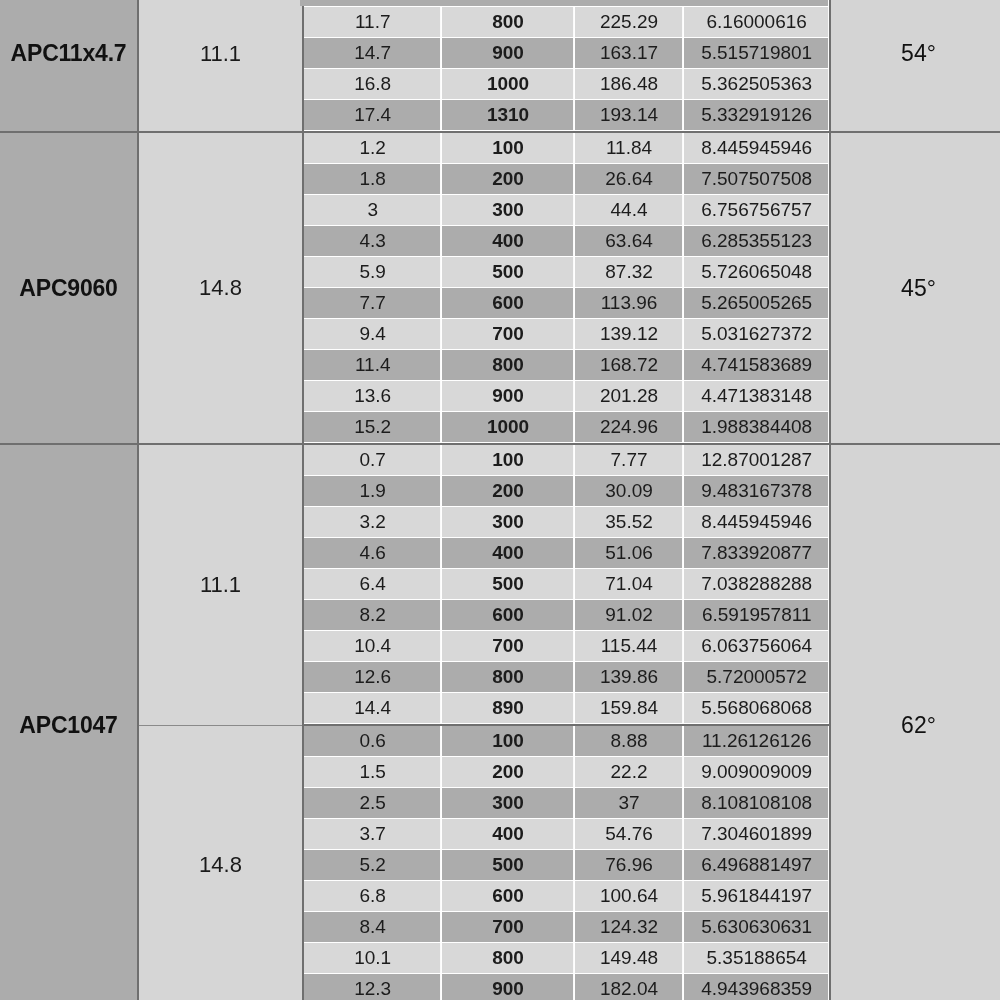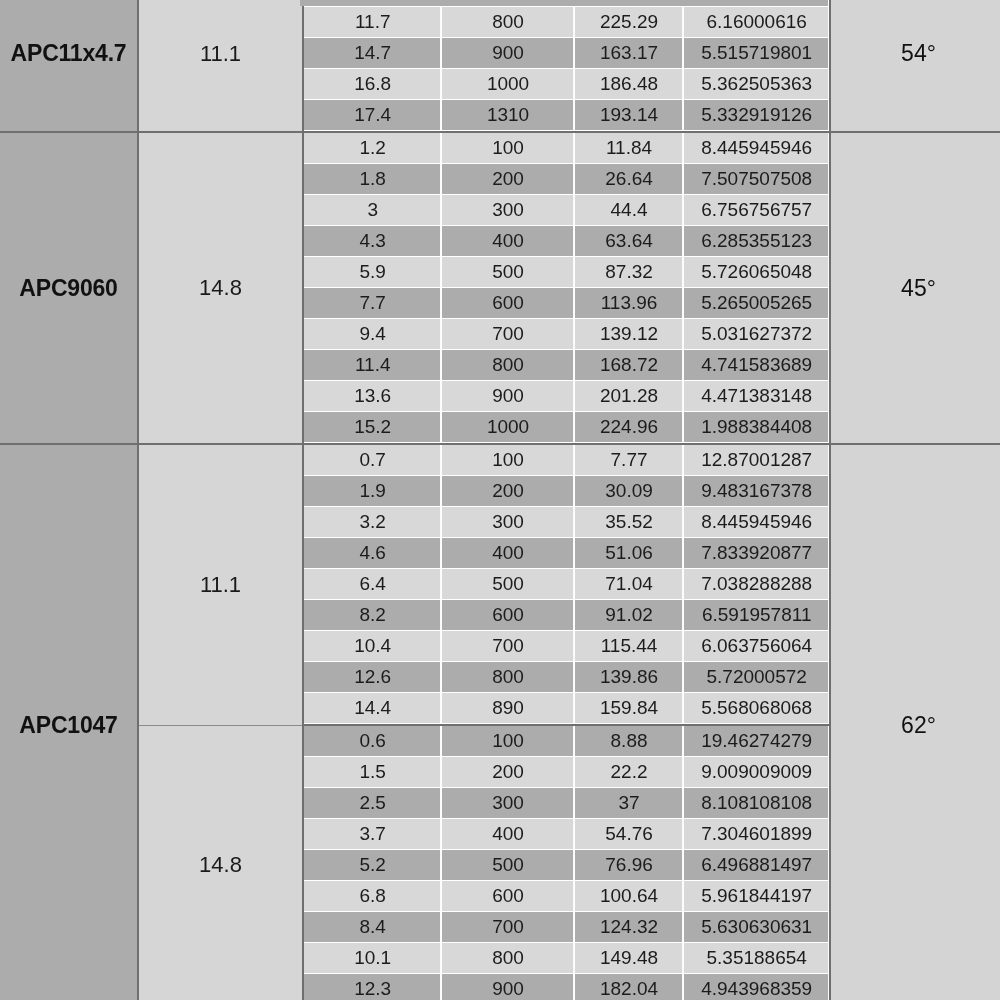--- a/index.html
+++ b/index.html
@@ -99,21 +99,21 @@
     border-right: 1px solid #ffffff;
     border-bottom: 1px solid #ffffff;
     overflow: hidden;
     white-space: nowrap;
   }
   .inner-table td:last-child { border-right: none; }
   .inner-table tr.row-dark td { background: #acacac; }
   .inner-table tr.row-light td { background: #d8d8d8; }
 
   .c-thrust { width: 134px; }
-  .c-rpm    { width: 128px; }
+  .c-rpm    { width: 128px; font-weight: bold; }
   .c-power  { width: 106px; }
   .c-eff    { width: 141px; }
 
   
   .inner-table tr.row-dark td,
   .inner-table tr.row-light td {
     box-shadow: inset -1px 0 0 #fbfbfb;
   }
   .inner-table td:last-child { box-shadow: none; }
 
@@ -337,21 +337,21 @@
         </tr>
         <tr>
           <td class="col-voltage sub-bot"><span>14.8</span></td>
           <td class="col-data data-pad">
             <table class="inner-table">
               <tbody>
                 <tr class="row-dark">
                   <td class="c-thrust">0.6</td>
                   <td class="c-rpm">100</td>
                   <td class="c-power">8.88</td>
-                  <td class="c-eff">19.46274279</td>
+                  <td class="c-eff">11.26126126</td>
                 </tr>
                 <tr class="row-light">
                   <td class="c-thrust">1.5</td>
                   <td class="c-rpm">200</td>
                   <td class="c-power">22.2</td>
                   <td class="c-eff">9.009009009</td>
                 </tr>
                 <tr class="row-dark">
                   <td class="c-thrust">2.5</td>
                   <td class="c-rpm">300</td>

